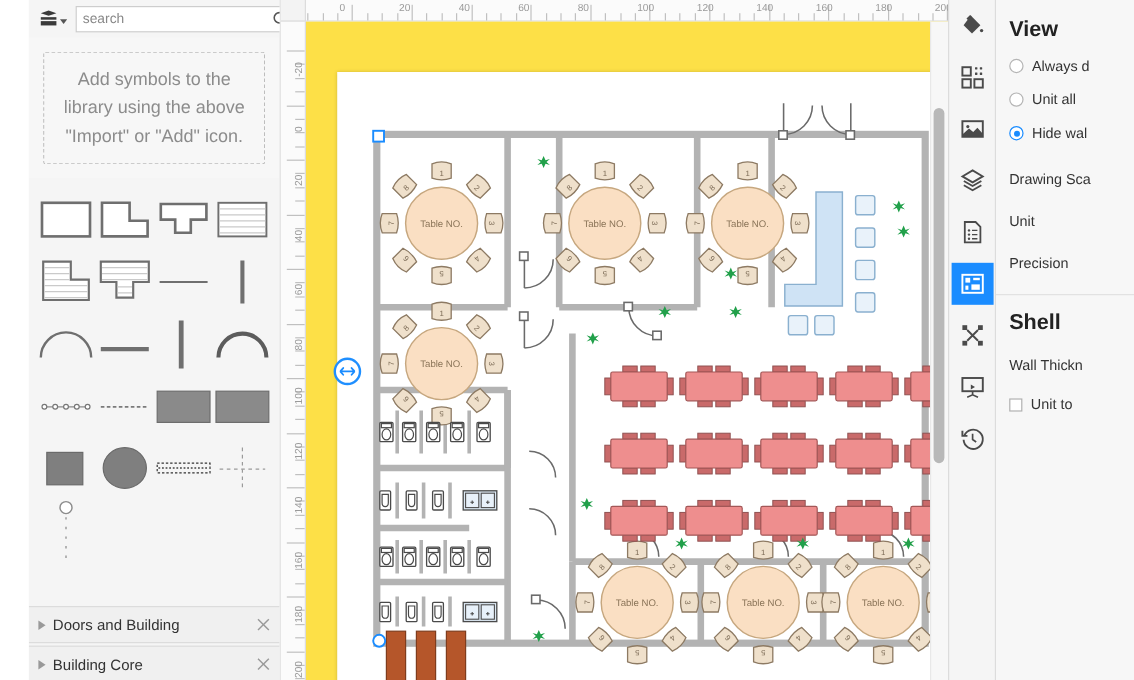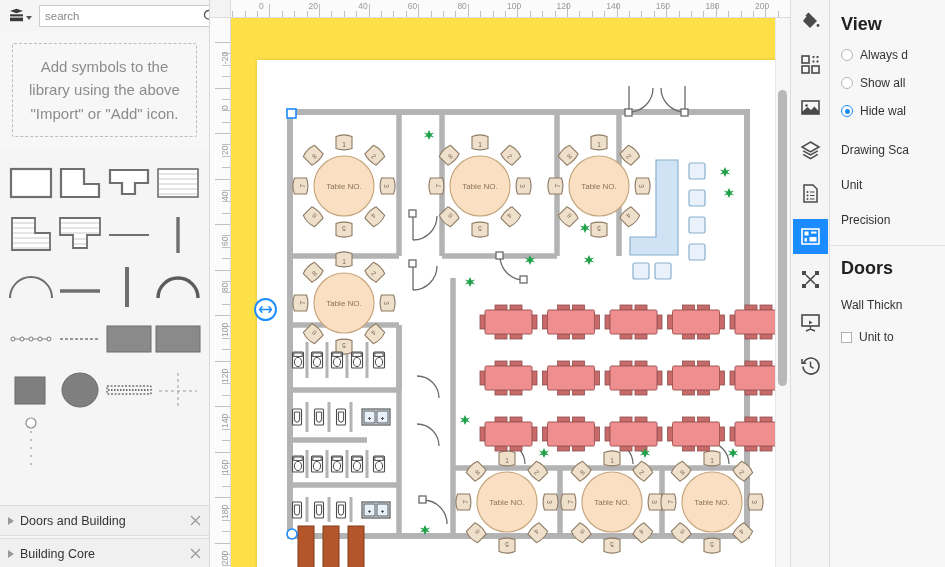--- a/index.html
+++ b/index.html
@@ -1,21 +1,21 @@
 <!DOCTYPE html>
 <html><head>
 <meta charset="utf-8">
 <style>
   * { box-sizing: border-box; margin: 0; padding: 0; }
   html, body {
     width: 945px; height: 567px; overflow: hidden;
     font-family: "Liberation Sans", sans-serif;
     background: #ffffff; color: #3c3c3c;
   }
-  .app { position: relative; width: 945px; height: 567px; display: flex; }
+  .app { position: relative; width: 945px; height: 567px; display: flex; padding-left: 24px; }
 
   
   .left-panel {
     width: 210px; height: 567px; background: #f5f5f5;
     border-right: 1px solid #d8d8d8; position: relative;
     display: flex; flex-direction: column; overflow: hidden;
   }
   .search-row {
     height: 31px; display: flex; align-items: center;
     padding: 0 4px 0 6px; background: #f5f5f5; gap: 5px;
@@ -1011,42 +1011,42 @@
 
   <div class="prop-panel">
     <div class="prop-title">View</div>
 
     <div class="radio-row">
       <span class="radio"></span>
       <span class="prop-lbl">Always d</span>
     </div>
     <div class="radio-row">
       <span class="radio"></span>
-      <span class="prop-lbl">Show all</span>
+      <span class="prop-lbl">Unit all</span>
     </div>
     <div class="radio-row">
       <span class="radio checked"></span>
       <span class="prop-lbl">Hide wal</span>
     </div>
 
     <div style="height:8px"></div>
 
     <div class="prop-field">
       <span class="prop-lbl">Drawing Sca</span>
     </div>
     <div class="prop-field">
       <span class="prop-lbl">Unit</span>
     </div>
     <div class="prop-field">
       <span class="prop-lbl">Precision</span>
     </div>
 
     <div class="prop-sep"></div>
 
-    <div class="prop-title" style="margin-bottom:16px;">Doors</div>
+    <div class="prop-title" style="margin-bottom:16px;">Shell</div>
     <div class="prop-field">
       <span class="prop-lbl">Wall Thickn</span>
     </div>
     <div class="chk-row">
       <span class="chk"></span>
       <span class="prop-lbl">Unit to</span>
     </div>
   </div>
 </div>
 

